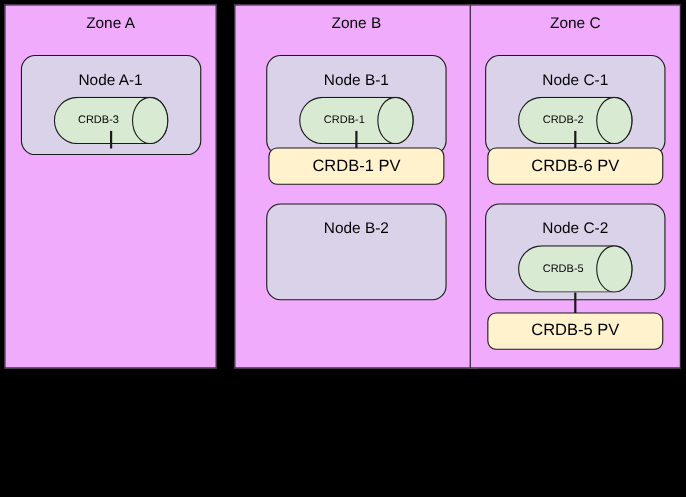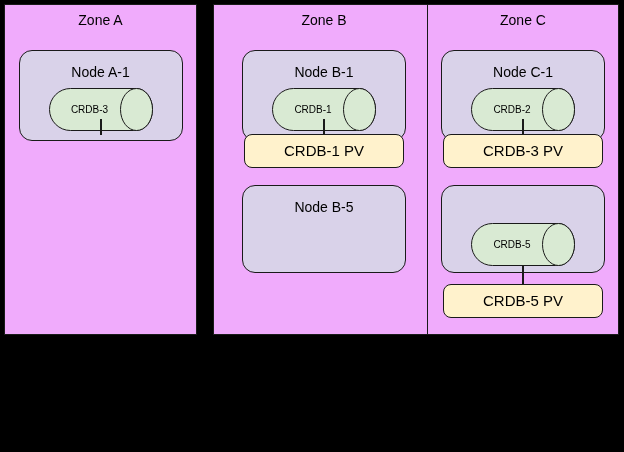--- a/index.html
+++ b/index.html
@@ -128,45 +128,46 @@
     </div>
   </div>
 
   <div class="connector connector-row1"></div>
 
   <div class="pv pv-row1">
     <span>CRDB-1 PV</span>
   </div>
 
   <div class="node node-row2">
-    <span class="node-label">Node B-5</span>
+    <span class="node-label">Node B-2</span>
   </div>
 </div>
 
 <div class="zone zone-c">
   <div class="zone-label">Zone C</div>
 
   <div class="node node-row1">
     <span class="node-label">Node C-1</span>
     <div class="cylinder">
       <svg width="105" height="43" viewBox="0 0 105 43">
         <path d="M 22 0.5 L 88 0.5 A 16 21 0 0 1 88 42.5 L 22 42.5 A 21 21 0 0 1 22 0.5 Z" fill="#d9ead3" stroke="#1a1a1a" stroke-width="1"></path>
         <ellipse cx="88" cy="21.5" rx="16" ry="21" fill="#d9ead3" stroke="#1a1a1a" stroke-width="1"></ellipse>
       </svg>
       <span class="cylinder-label">CRDB-2</span>
     </div>
   </div>
 
   <div class="connector connector-row1"></div>
 
   <div class="pv pv-row1">
-    <span>CRDB-3 PV</span>
+    <span>CRDB-6 PV</span>
   </div>
 
   <div class="node node-row2">
+    <span class="node-label">Node C-2</span>
     <div class="cylinder">
       <svg width="105" height="43" viewBox="0 0 105 43">
         <path d="M 22 0.5 L 88 0.5 A 16 21 0 0 1 88 42.5 L 22 42.5 A 21 21 0 0 1 22 0.5 Z" fill="#d9ead3" stroke="#1a1a1a" stroke-width="1"></path>
         <ellipse cx="88" cy="21.5" rx="16" ry="21" fill="#d9ead3" stroke="#1a1a1a" stroke-width="1"></ellipse>
       </svg>
       <span class="cylinder-label">CRDB-5</span>
     </div>
   </div>
 
   <div class="connector connector-row2"></div>

